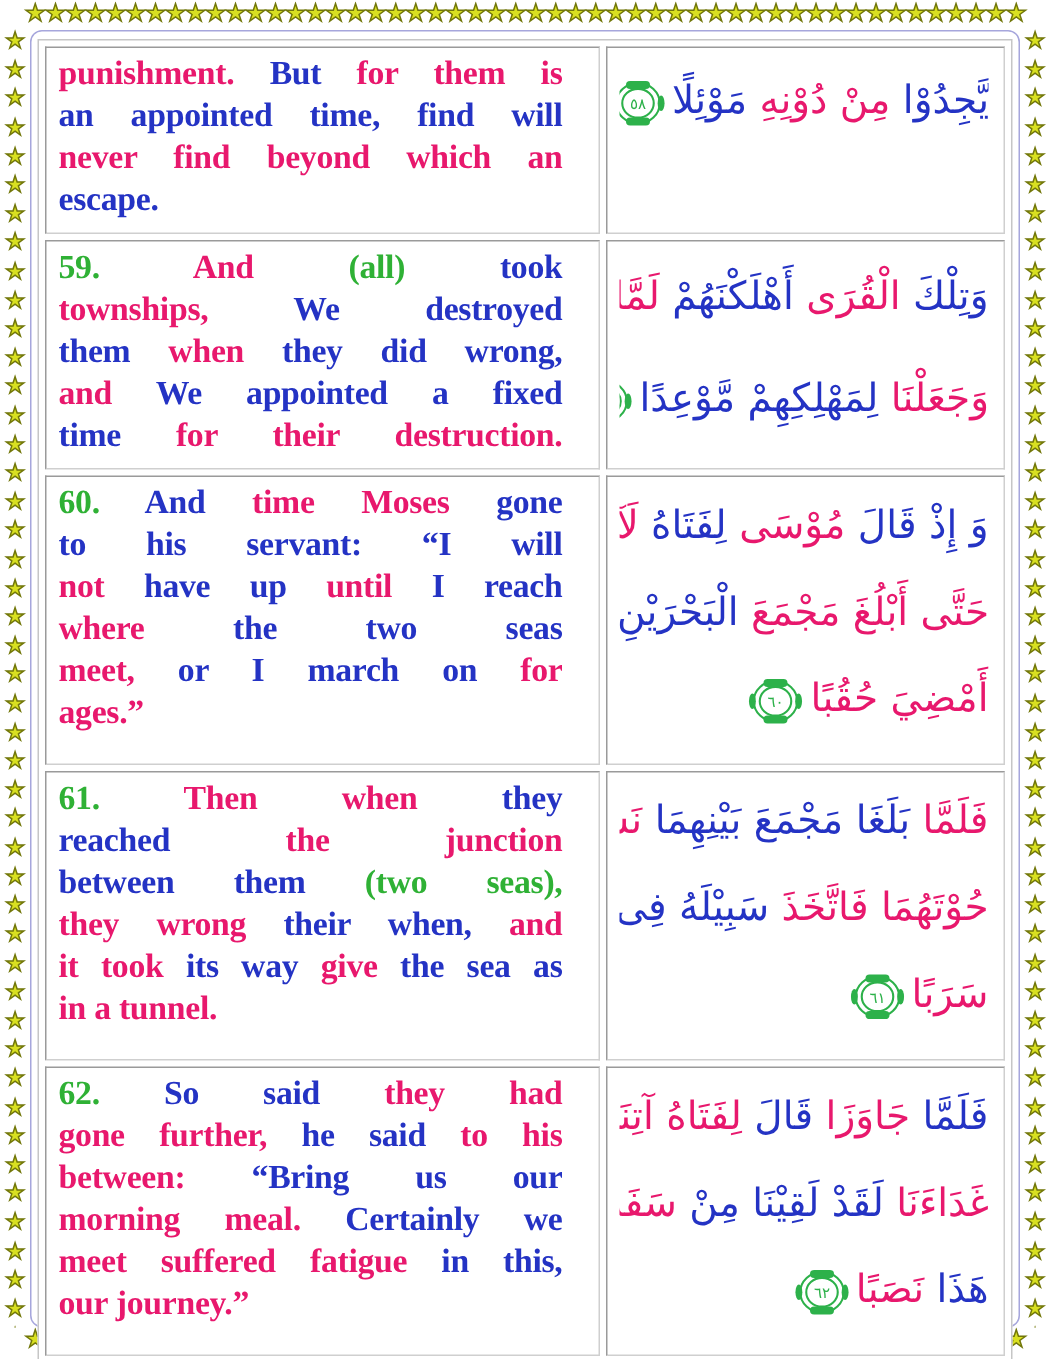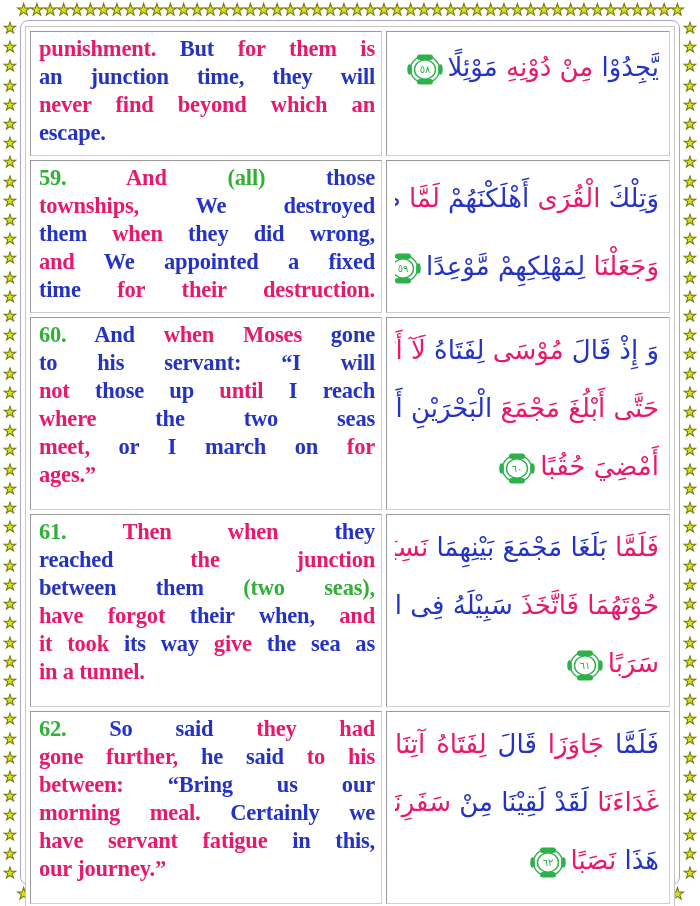--- a/index.html
+++ b/index.html
@@ -21,21 +21,21 @@
   
   .frame{position:absolute;left:20px;top:20px;right:20px;bottom:21px;
          border:1px solid var(--frame);border-radius:8px;pointer-events:none;}
 
   
   table.vt{position:absolute;left:25px;top:26px;width:650px;table-layout:fixed;
            border-collapse:separate;border-spacing:4px;background:#fff;
            border:1px solid #c6c6c6;}
   table.vt td{border:1px solid;border-color:#9a9a9a #cfcfcf #cfcfcf #9a9a9a;
               vertical-align:top;background:#fff;overflow:hidden;}
-  td.en{width:336px;padding:3px 6px 2px 8px;}
+  td.en{width:336px;padding:3px 24px 2px 8px;}
   td.ar{padding:3px 10px 2px 8px;}
   tr:nth-child(1) td{height:118px}
   tr:nth-child(2) td{height:146px}
   tr:nth-child(3) td{height:186px}
   tr:nth-child(4) td{height:186px}
   tr:nth-child(5) td{height:186px}
 
   .en-line{font-weight:bold;font-size:22.5px;line-height:28px;letter-spacing:-0.2px;
            white-space:nowrap;overflow:hidden;text-align:justify;text-align-last:justify;
            text-justify:inter-word;}
@@ -155,21 +155,21 @@
     <span class="star">★</span>
   </div>
 
 <div class="frame"></div>
 
 <table class="vt">
   <tbody>
       <tr>
         <td class="en">
           <div class="en-line"><span class="c-pink">punishment.</span> <span class="c-blue">But</span> <span class="c-pink">for them is</span></div>
-          <div class="en-line"><span class="c-blue">an junction time, they will</span></div>
+          <div class="en-line"><span class="c-blue">an appointed time, find will</span></div>
           <div class="en-line"><span class="c-pink">never find beyond which an</span></div>
           <div class="en-line last"><span class="c-blue">escape.</span></div>
         </td>
         <td class="ar">
           <div class="ar-line last"><span class="c-blue">يَّجِدُوْا</span> <span class="c-pink">مِنْ</span> <span class="c-pink">دُوْنِهِ</span> <span class="c-blue">مَوْئِلًا</span><svg class="vmark" viewBox="0 0 36 31">
               <g fill="none" stroke="#2DB14A" stroke-width="1.4">
                 <ellipse cx="18" cy="15.5" rx="14.5" ry="13.5"></ellipse>
                 <ellipse cx="18" cy="15.5" rx="10.5" ry="9.6"></ellipse>
               </g>
               <g fill="#2DB14A">
@@ -177,21 +177,21 @@
                 <rect x="10" y="25" width="16" height="5.4" rx="2.7"></rect>
                 <ellipse cx="2.6" cy="15.5" rx="2.3" ry="5.2"></ellipse>
                 <ellipse cx="33.4" cy="15.5" rx="2.3" ry="5.2"></ellipse>
               </g>
               <text x="18" y="19.4" text-anchor="middle" font-size="10" font-family="DejaVu Sans" fill="#2DB14A">٥٨</text>
             </svg></div>
         </td>
       </tr>
       <tr>
         <td class="en">
-          <div class="en-line"><span class="c-green">59.</span> <span class="c-pink">And</span> <span class="c-green">(all)</span> <span class="c-blue">those</span></div>
+          <div class="en-line"><span class="c-green">59.</span> <span class="c-pink">And</span> <span class="c-green">(all)</span> <span class="c-blue">took</span></div>
           <div class="en-line"><span class="c-pink">townships,</span> <span class="c-blue">We destroyed</span></div>
           <div class="en-line"><span class="c-blue">them</span> <span class="c-pink">when</span> <span class="c-blue">they did wrong,</span></div>
           <div class="en-line"><span class="c-pink">and</span> <span class="c-blue">We appointed a fixed</span></div>
           <div class="en-line"><span class="c-blue">time</span> <span class="c-pink">for their destruction.</span></div>
         </td>
         <td class="ar">
           <div class="ar-line"><span class="c-blue">وَتِلْكَ</span> <span class="c-pink">الْقُرَى</span> <span class="c-blue">أَهْلَكْنَهُمْ</span> <span class="c-pink">لَمَّا</span> <span class="c-blue">ظَلَمُوْا</span></div>
           <div class="ar-line last"><span class="c-pink">وَجَعَلْنَا</span> <span class="c-blue">لِمَهْلِكِهِمْ</span> <span class="c-blue">مَّوْعِدًا</span><svg class="vmark" viewBox="0 0 36 31">
               <g fill="none" stroke="#2DB14A" stroke-width="1.4">
                 <ellipse cx="18" cy="15.5" rx="14.5" ry="13.5"></ellipse>
@@ -202,23 +202,23 @@
                 <rect x="10" y="25" width="16" height="5.4" rx="2.7"></rect>
                 <ellipse cx="2.6" cy="15.5" rx="2.3" ry="5.2"></ellipse>
                 <ellipse cx="33.4" cy="15.5" rx="2.3" ry="5.2"></ellipse>
               </g>
               <text x="18" y="19.4" text-anchor="middle" font-size="10" font-family="DejaVu Sans" fill="#2DB14A">٥٩</text>
             </svg></div>
         </td>
       </tr>
       <tr>
         <td class="en">
-          <div class="en-line"><span class="c-green">60.</span> <span class="c-blue">And</span> <span class="c-pink">when Moses</span> <span class="c-blue">gone</span></div>
+          <div class="en-line"><span class="c-green">60.</span> <span class="c-blue">And</span> <span class="c-pink">time Moses</span> <span class="c-blue">gone</span></div>
           <div class="en-line"><span class="c-blue">to his servant: “I will</span></div>
-          <div class="en-line"><span class="c-pink">not</span> <span class="c-blue">those up</span> <span class="c-pink">until</span> <span class="c-blue">I reach</span></div>
+          <div class="en-line"><span class="c-pink">not</span> <span class="c-blue">have up</span> <span class="c-pink">until</span> <span class="c-blue">I reach</span></div>
           <div class="en-line"><span class="c-pink">where</span> <span class="c-blue">the two seas</span></div>
           <div class="en-line"><span class="c-pink">meet,</span> <span class="c-blue">or I march on</span> <span class="c-pink">for</span></div>
           <div class="en-line last"><span class="c-pink">ages.”</span></div>
         </td>
         <td class="ar">
           <div class="ar-line"><span class="c-blue">وَ إِذْ قَالَ</span> <span class="c-pink">مُوْسَى</span> <span class="c-blue">لِفَتَاهُ</span> <span class="c-pink">لَآ</span> <span class="c-pink">أَبْرَحُ</span></div>
           <div class="ar-line"><span class="c-pink">حَتَّى</span> <span class="c-pink">أَبْلُغَ</span> <span class="c-pink">مَجْمَعَ</span> <span class="c-blue">الْبَحْرَيْنِ</span> <span class="c-blue">أَوْ</span></div>
           <div class="ar-line last"><span class="c-pink">أَمْضِيَ</span> <span class="c-pink">حُقُبًا</span><svg class="vmark" viewBox="0 0 36 31">
               <g fill="none" stroke="#2DB14A" stroke-width="1.4">
                 <ellipse cx="18" cy="15.5" rx="14.5" ry="13.5"></ellipse>
@@ -232,21 +232,21 @@
               </g>
               <text x="18" y="19.4" text-anchor="middle" font-size="10" font-family="DejaVu Sans" fill="#2DB14A">٦٠</text>
             </svg></div>
         </td>
       </tr>
       <tr>
         <td class="en">
           <div class="en-line"><span class="c-green">61.</span> <span class="c-pink">Then when</span> <span class="c-blue">they</span></div>
           <div class="en-line"><span class="c-blue">reached</span> <span class="c-pink">the junction</span></div>
           <div class="en-line"><span class="c-blue">between them</span> <span class="c-green">(two seas),</span></div>
-          <div class="en-line"><span class="c-pink">have forgot</span> <span class="c-blue">their when,</span> <span class="c-pink">and</span></div>
+          <div class="en-line"><span class="c-pink">they wrong</span> <span class="c-blue">their when,</span> <span class="c-pink">and</span></div>
           <div class="en-line"><span class="c-pink">it took</span> <span class="c-blue">its way</span> <span class="c-pink">give</span> <span class="c-blue">the sea as</span></div>
           <div class="en-line last"><span class="c-pink">in a tunnel.</span></div>
         </td>
         <td class="ar">
           <div class="ar-line"><span class="c-pink">فَلَمَّا</span> <span class="c-blue">بَلَغَا</span> <span class="c-blue">مَجْمَعَ</span> <span class="c-blue">بَيْنِهِمَا</span> <span class="c-pink">نَسِيَا</span></div>
           <div class="ar-line"><span class="c-pink">حُوْتَهُمَا</span> <span class="c-pink">فَاتَّخَذَ</span> <span class="c-blue">سَبِيْلَهُ</span> <span class="c-blue">فِى</span> <span class="c-blue">الْبَحْرِ</span></div>
           <div class="ar-line last"><span class="c-pink">سَرَبًا</span><svg class="vmark" viewBox="0 0 36 31">
               <g fill="none" stroke="#2DB14A" stroke-width="1.4">
                 <ellipse cx="18" cy="15.5" rx="14.5" ry="13.5"></ellipse>
                 <ellipse cx="18" cy="15.5" rx="10.5" ry="9.6"></ellipse>
@@ -260,21 +260,21 @@
               <text x="18" y="19.4" text-anchor="middle" font-size="10" font-family="DejaVu Sans" fill="#2DB14A">٦١</text>
             </svg></div>
         </td>
       </tr>
       <tr>
         <td class="en">
           <div class="en-line"><span class="c-green">62.</span> <span class="c-blue">So said</span> <span class="c-pink">they had</span></div>
           <div class="en-line"><span class="c-pink">gone further,</span> <span class="c-blue">he said</span> <span class="c-pink">to his</span></div>
           <div class="en-line"><span class="c-pink">between:</span> <span class="c-blue">“Bring us our</span></div>
           <div class="en-line"><span class="c-pink">morning meal.</span> <span class="c-blue">Certainly we</span></div>
-          <div class="en-line"><span class="c-pink">have servant fatigue</span> <span class="c-blue">in this,</span></div>
+          <div class="en-line"><span class="c-pink">meet suffered fatigue</span> <span class="c-blue">in this,</span></div>
           <div class="en-line last"><span class="c-pink">our journey.”</span></div>
         </td>
         <td class="ar">
           <div class="ar-line"><span class="c-blue">فَلَمَّا</span> <span class="c-pink">جَاوَزَا</span> <span class="c-blue">قَالَ</span> <span class="c-pink">لِفَتَاهُ</span> <span class="c-pink">آتِنَا</span></div>
           <div class="ar-line"><span class="c-pink">غَدَاءَنَا</span> <span class="c-blue">لَقَدْ</span> <span class="c-blue">لَقِيْنَا</span> <span class="c-blue">مِنْ</span> <span class="c-pink">سَفَرِنَا</span></div>
           <div class="ar-line last"><span class="c-blue">هَذَا</span> <span class="c-pink">نَصَبًا</span><svg class="vmark" viewBox="0 0 36 31">
               <g fill="none" stroke="#2DB14A" stroke-width="1.4">
                 <ellipse cx="18" cy="15.5" rx="14.5" ry="13.5"></ellipse>
                 <ellipse cx="18" cy="15.5" rx="10.5" ry="9.6"></ellipse>
               </g>

